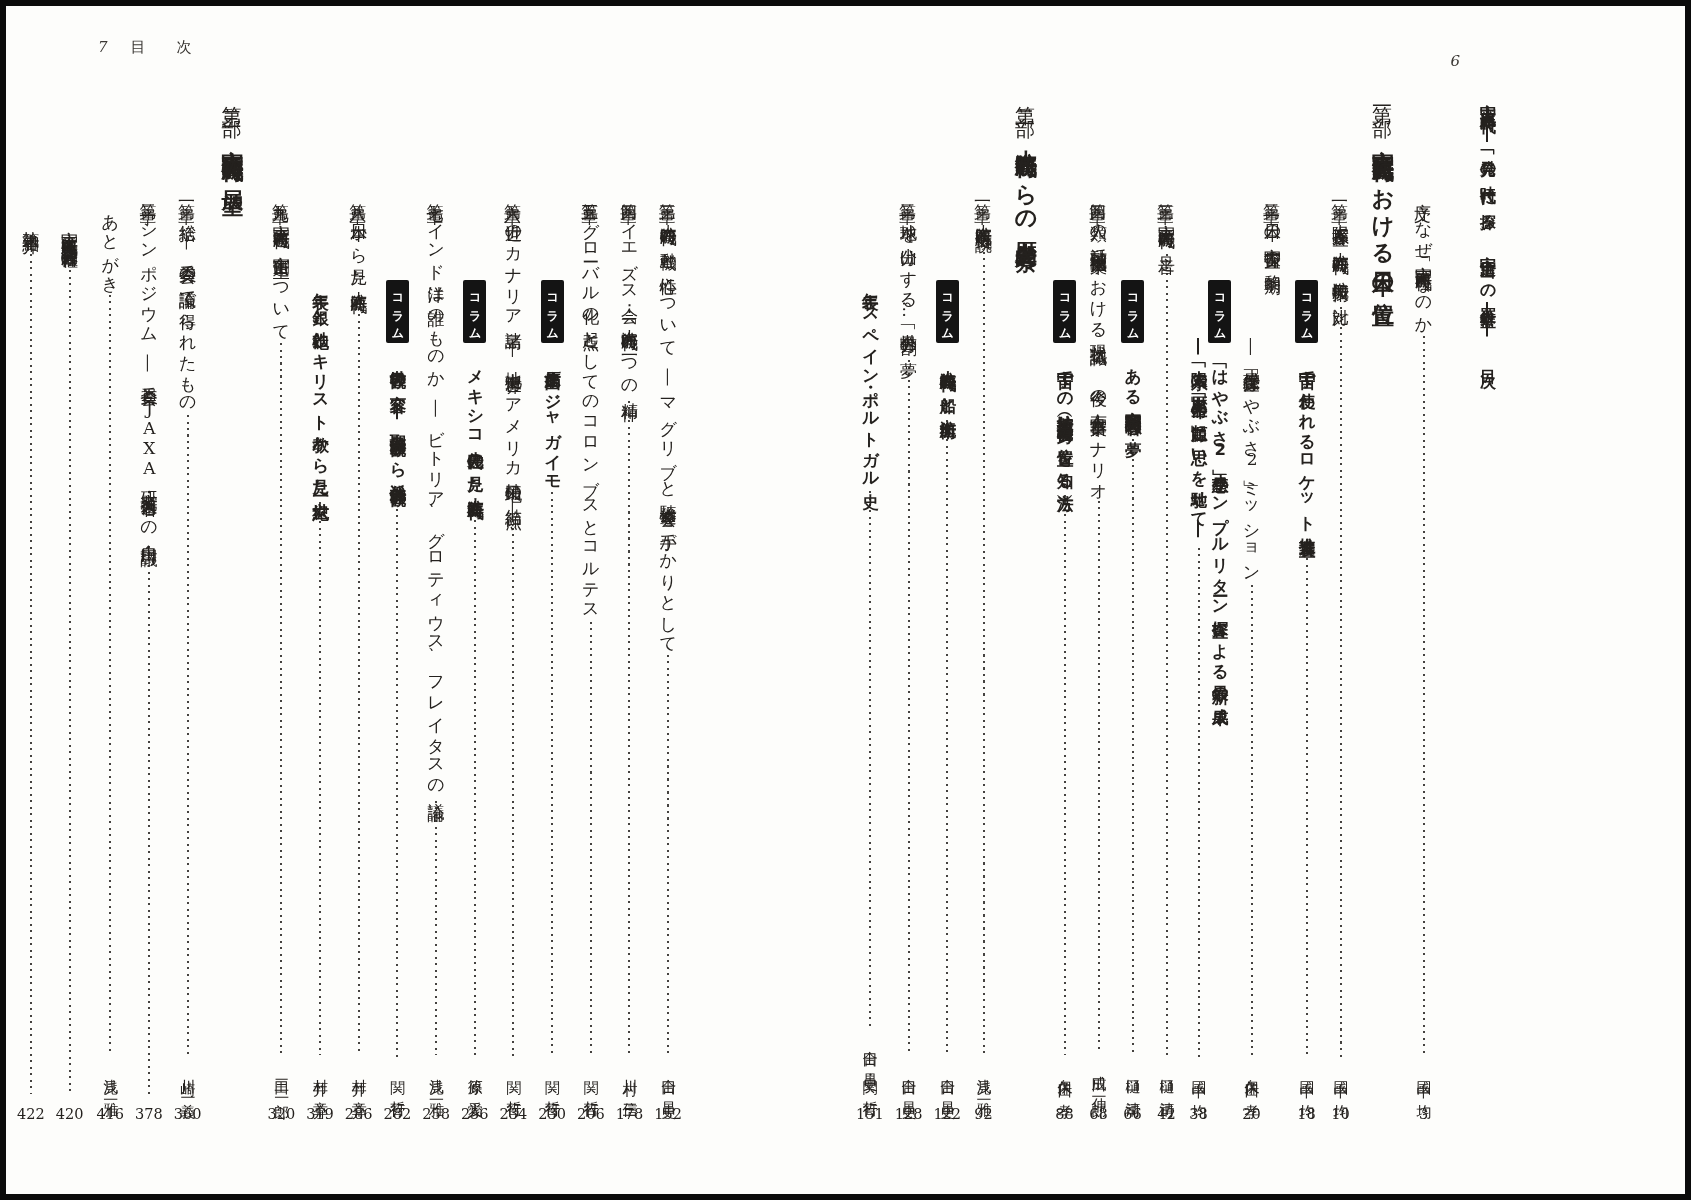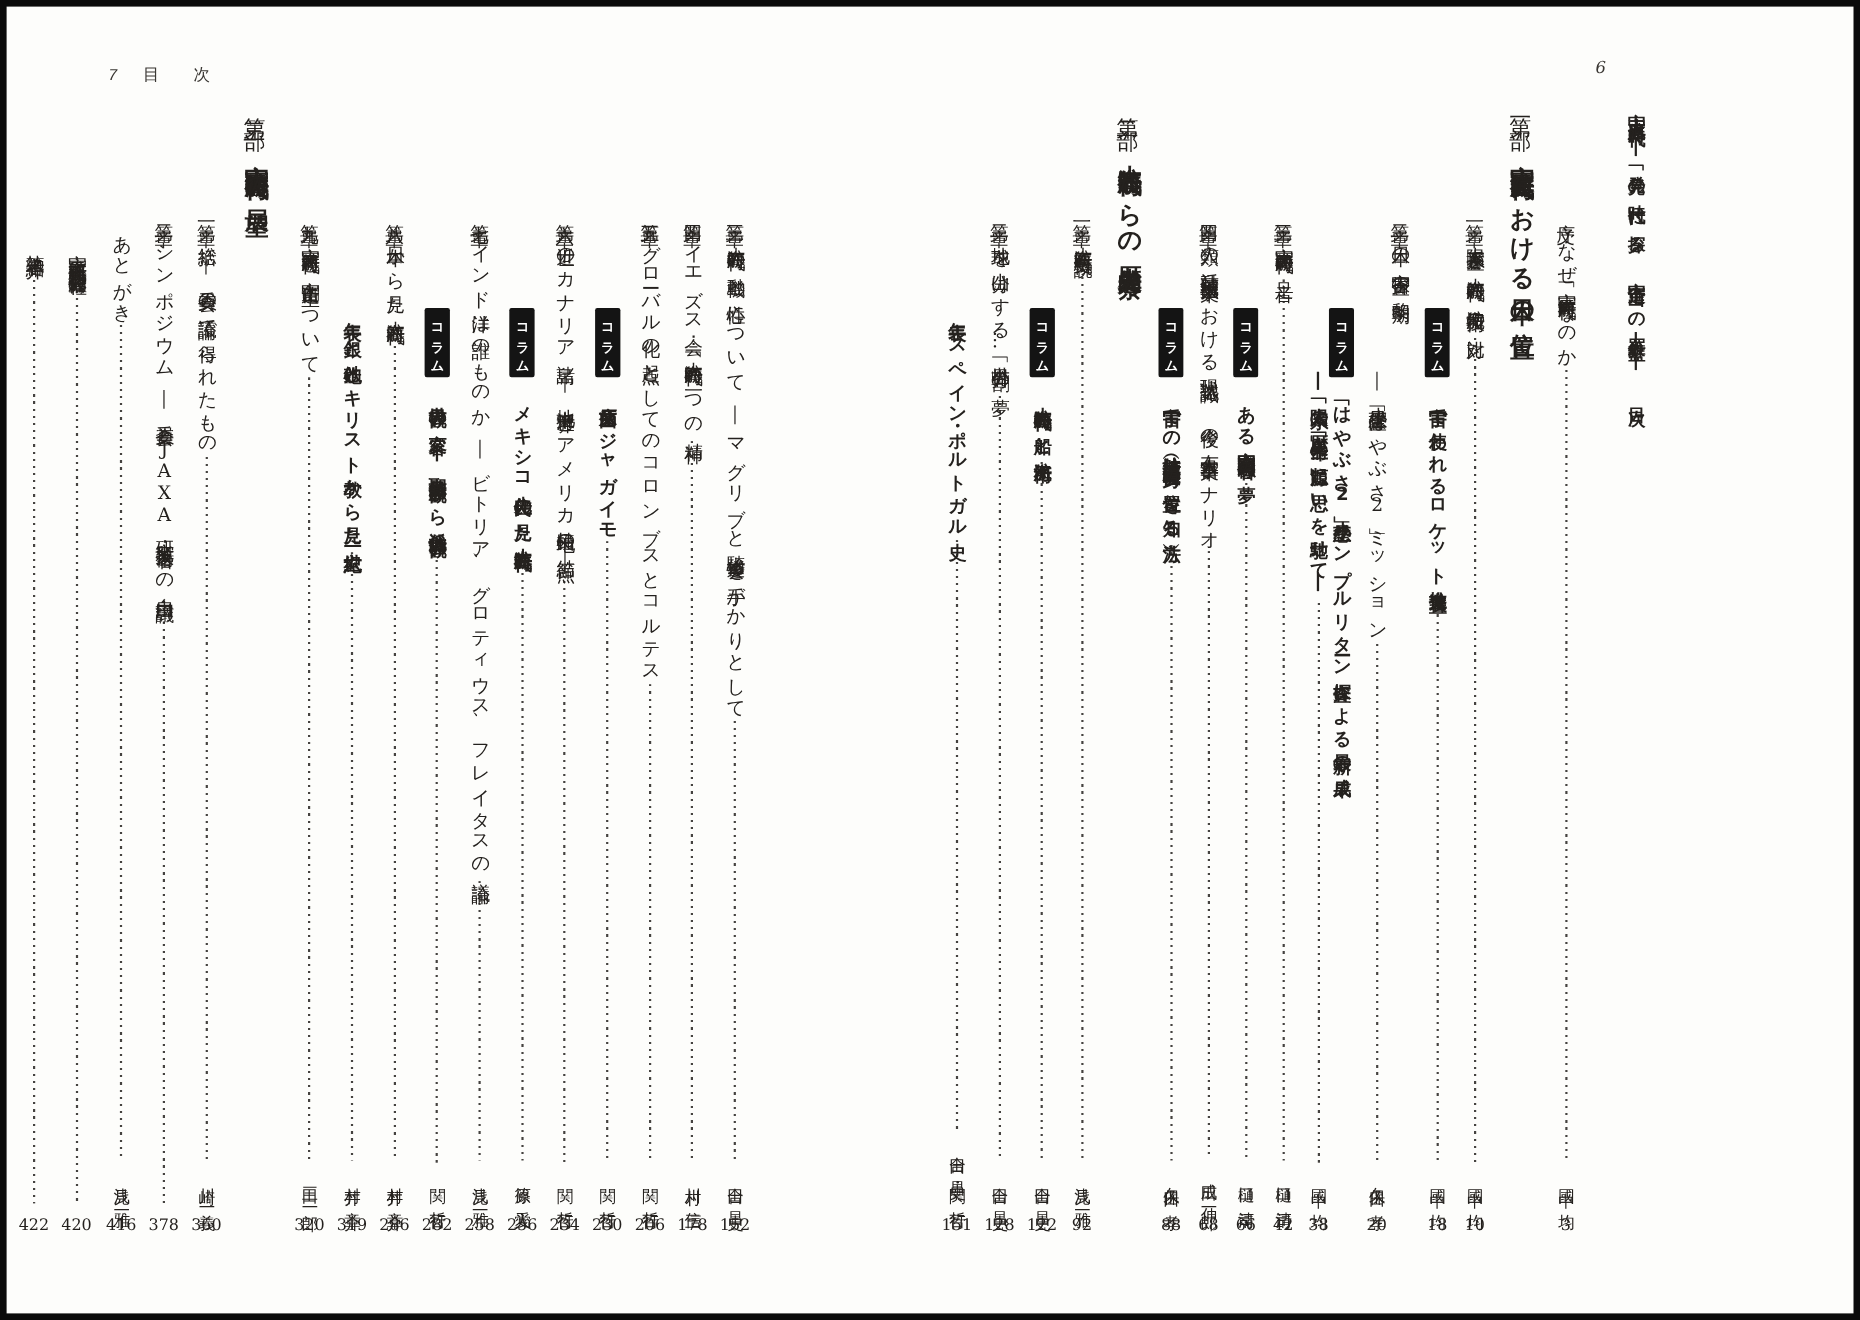--- a/index.html
+++ b/index.html
@@ -45,21 +45,21 @@
   
   .g-title{margin-left:42px;}
   .g-preface{margin-left:14px;}
   .g-part1{margin-left:12px;}
   .g-chapters{margin-left:20px;}
   .g-part3{margin-left:2px;}
   .g-afterword{margin-left:13px;}
   .kind-part{margin-left:16px;}
   
   .runhead{position:absolute;font-size:15px;font-style:italic;color:#3a3733;letter-spacing:1px;}
-  .rh-left{top:53px;left:92px;font-style:normal;font-family:Liberation Mono, monospace;}
+  .rh-left{top:32px;left:92px;font-style:normal;}
   .rh-left .no{font-style:italic;margin-right:22px;}
   .rh-left .ttl{letter-spacing:8px;font-style:normal;}
   .rh-right{top:46px;right:224px;}
 </style>
 </head>
 <body>
 
 <div class="scan">
   <div class="spread">
 

